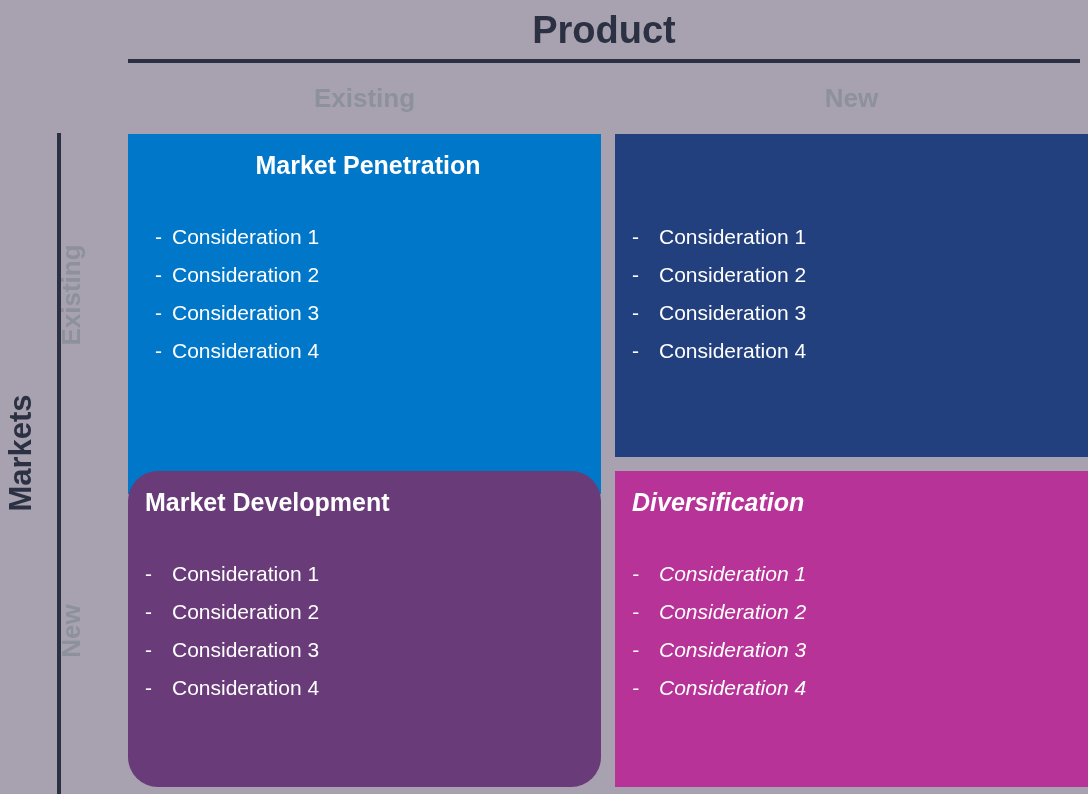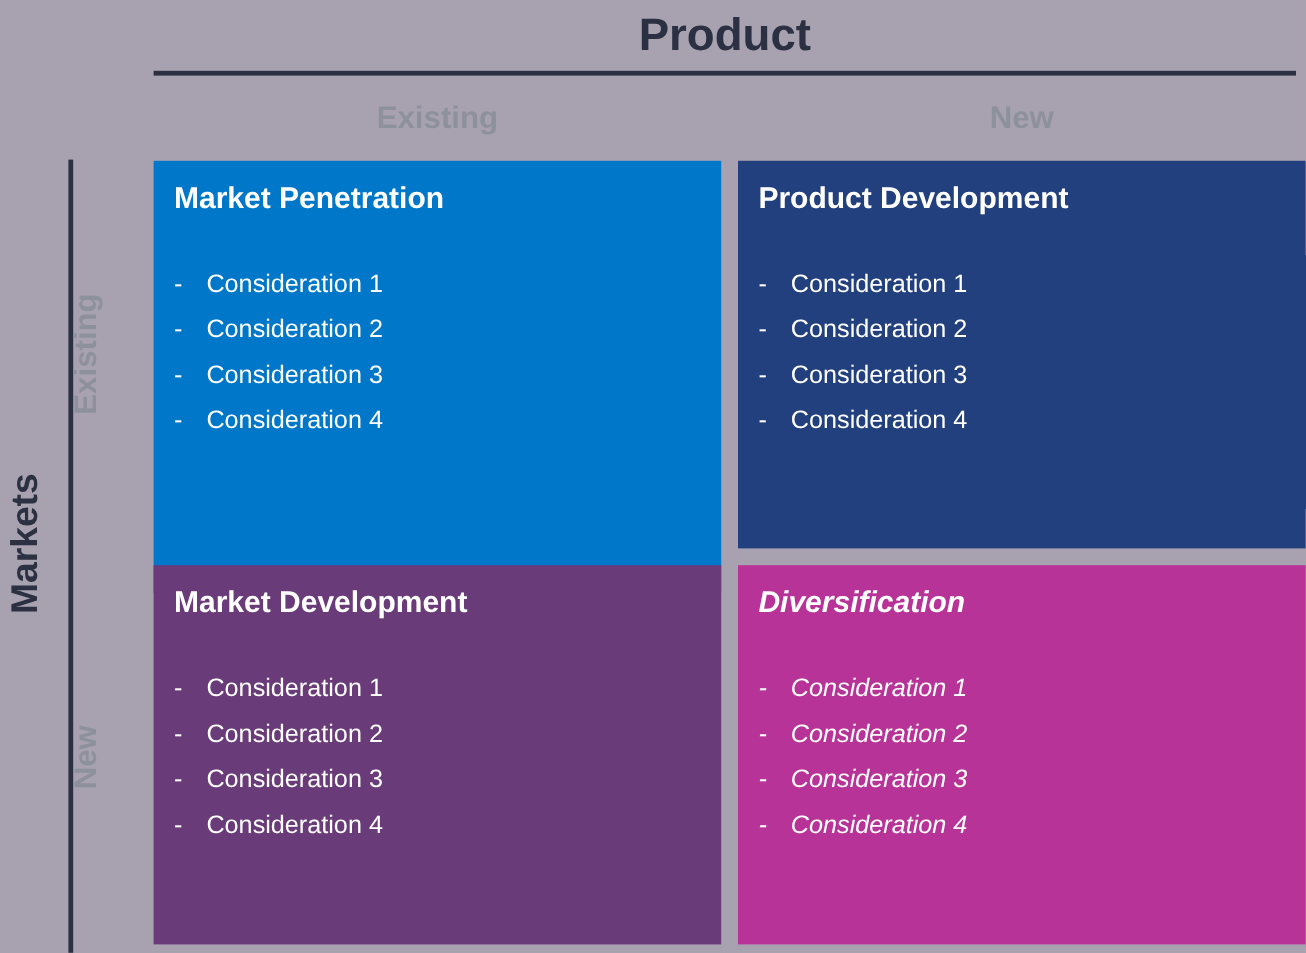--- a/index.html
+++ b/index.html
@@ -100,23 +100,23 @@
     top: 614px;
   }
 
   
   .quadrant {
     position: absolute;
     width: 473px;
     padding: 0;
     box-sizing: border-box;
   }
-  .quadrant.q-tl { left: 128px;  top: 134px; height: 360px; }
+  .quadrant.q-tl { left: 128px;  top: 134px; height: 360px; text-align: center; }
   .quadrant.q-tr { left: 615px;  top: 134px; height: 323px; }
-  .quadrant.q-bl { left: 128px;  top: 471px; height: 316px; }
+  .quadrant.q-bl { left: 128px;  top: 471px; height: 316px; border-radius: 30px; }
   .quadrant.q-br { left: 615px;  top: 471px; height: 316px; font-style: italic; }
 
   .quadrant-title {
     position: absolute;
     left: 17px;
     top: 16px;
     right: 10px;
     font-size: 25px;
     font-weight: bold;
     color: #ffffff;
@@ -179,21 +179,20 @@
           <span class="consideration-label">Consideration 3</span>
         </li>
         <li class="consideration-item">
           <span class="dash">-</span>
           <span class="consideration-label">Consideration 4</span>
         </li>
       </ul>
   </div>
 
   <div class="quadrant q-tr" style="background: rgb(35, 64, 126);">
-    <div class="quadrant-title">Product Development</div>
     <ul class="consideration-list">
         <li class="consideration-item">
           <span class="dash">-</span>
           <span class="consideration-label">Consideration 1</span>
         </li>
         <li class="consideration-item">
           <span class="dash">-</span>
           <span class="consideration-label">Consideration 2</span>
         </li>
         <li class="consideration-item">

